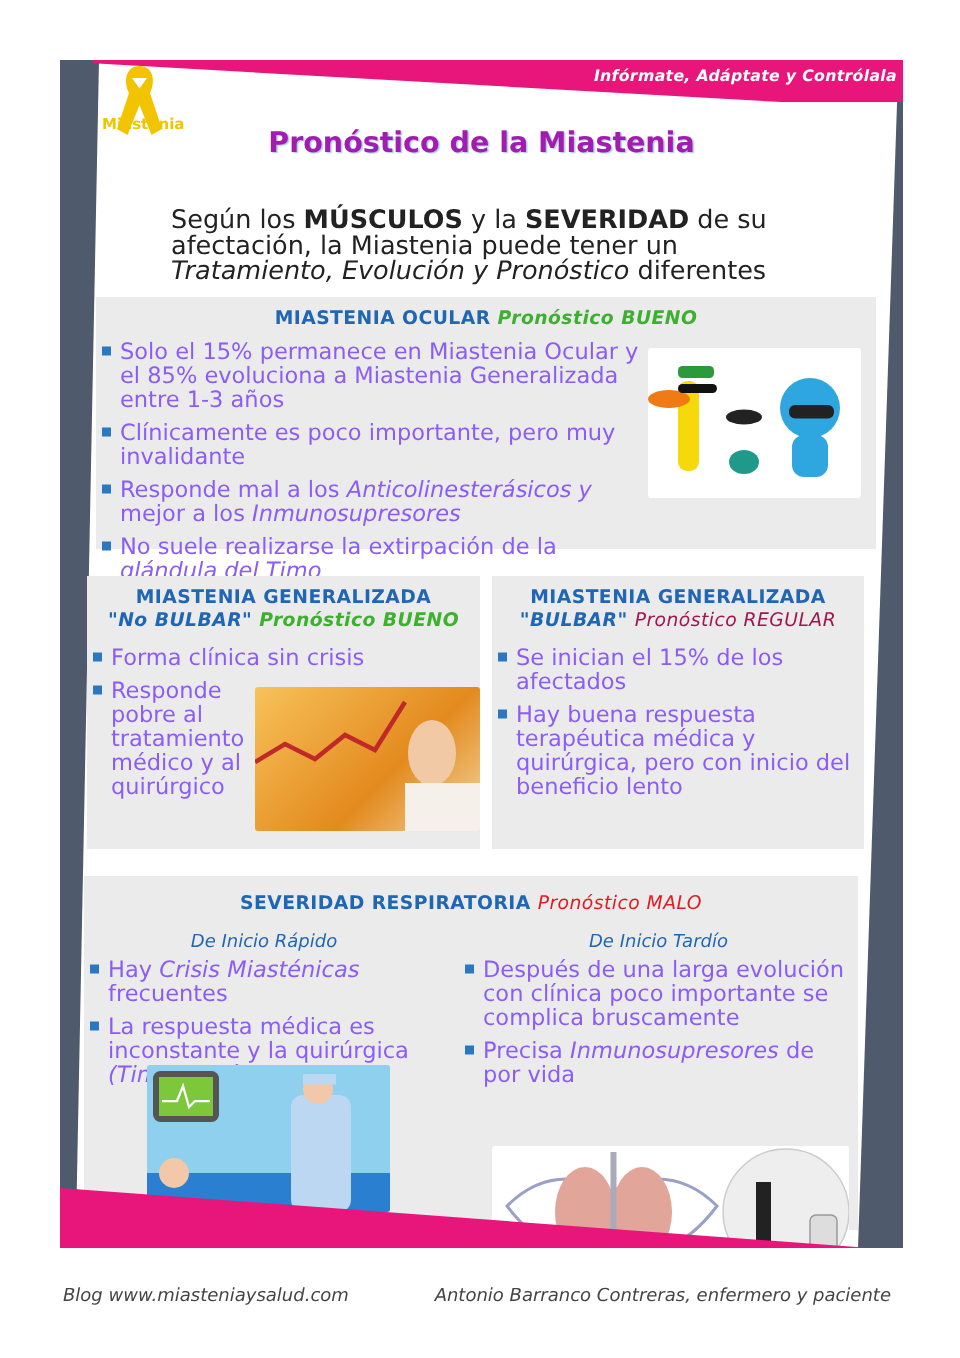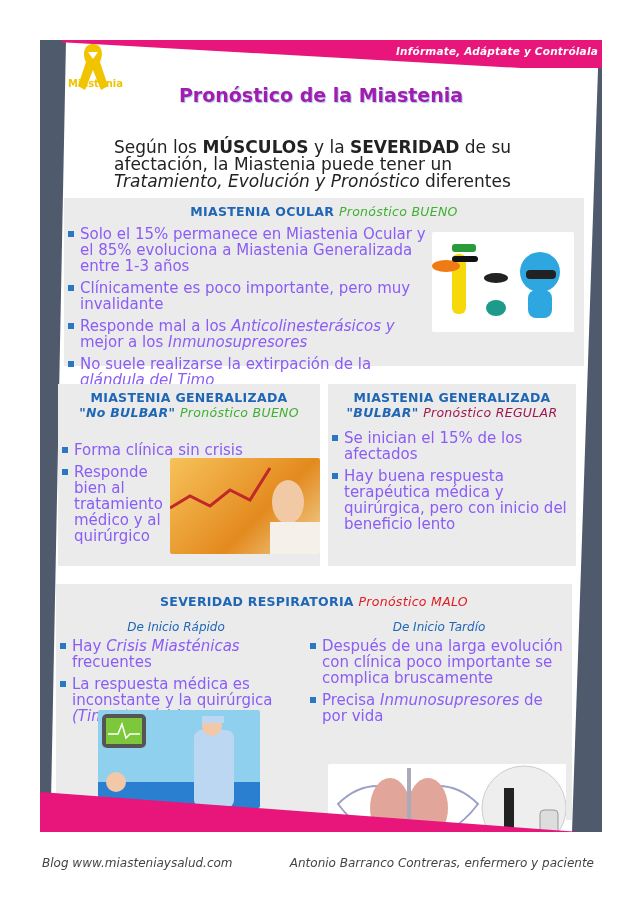--- a/index.html
+++ b/index.html
@@ -16,21 +16,21 @@
              font-size:10.5px; letter-spacing:0.2px; }
   .bottom-band { position:absolute; left:0; top:752px; width:540px; height:40px; background:#e8157a;
                  clip-path:polygon(0 0,100% 100%,0 100%); }
   .ribbon { position:absolute; left:30px; top:2px; width:46px; height:52px; }
   .ribbon-label { position:absolute; left:28px; top:38px; font-size:10px; font-weight:bold; color:#f2c400; }
   .title { position:absolute; left:0; width:562px; top:44px; text-align:center; font-weight:bold; font-size:19px;
            color:#a21caf; text-shadow:1px 1px 1px #a9c6e6; }
   .intro { position:absolute; left:74px; top:99px; width:440px; font-size:17px; line-height:17px; color:#222; }
   .box { position:absolute; background:#ebebeb; }
   .box-title { text-align:center; font-weight:bold; font-size:12.5px; color:#1f66b5; letter-spacing:0.3px; }
-  .good { color:#3db030; font-style:italic; font-weight:normal; }
+  .good { color:#3db030; font-style:italic; font-weight:bold; }
   .regular { color:#a0174e; font-style:italic; font-weight:normal; }
   .bad { color:#e11b22; font-style:italic; font-weight:normal; }
   .quote { color:#1f66b5; font-style:italic; font-weight:bold; }
   ul { list-style:none; margin:0; padding:0; }
   li { position:relative; padding-left:12px; font-size:15px; line-height:16px; margin-bottom:6px; color:#8b5cf6; }
   li::before { content:""; position:absolute; left:0; top:5px; width:6px; height:6px; background:#2a78c2; }
   .sub { text-align:center; font-style:italic; color:#1f66b5; font-size:12px; margin:6px 0 4px; }
   .img { position:absolute; border-radius:2px; overflow:hidden; }
   .footer-left, .footer-right { position:absolute; top:856px; font-style:italic; font-size:12px; color:#444; }
 </style>
@@ -80,22 +80,22 @@
       </svg>
     </div>
   </div>
 
   <div class="box" style="left:18px; top:344px; width:262px; height:182px;">
     <div class="box-title" style="margin-top:6px;">MIASTENIA GENERALIZADA</div>
     <div class="box-title">
       <span class="quote">"No BULBAR"</span> <span class="good">Pronóstico BUENO</span>
     </div>
     <ul style="position:absolute; left:4px; top:46px; width:100px;">
-      <li style="width:200px;margin-top:12px;">Forma clínica sin crisis</li>
-      <li>Responde bien al tratamiento médico y al quirúrgico</li>
+      <li style="width:200px;">Forma clínica sin crisis</li>
+      <li>Responde pobre al tratamiento médico y al quirúrgico</li>
     </ul>
     <div class="img" style="left:112px; top:74px; width:150px; height:96px; background:linear-gradient(135deg,#f7c25a,#e38a1e 60%,#f3d7a0);">
       <svg width="150" height="96" viewBox="0 0 150 96">
         <polyline points="0,50 20,38 40,48 60,32 80,42 100,10" fill="none" stroke="#c0282a" stroke-width="3"></polyline>
         <ellipse cx="118" cy="44" rx="16" ry="22" fill="#f1c9a5"></ellipse>
         <rect x="100" y="64" width="50" height="32" fill="#f5f0ea"></rect>
       </svg>
     </div>
   </div>
 

